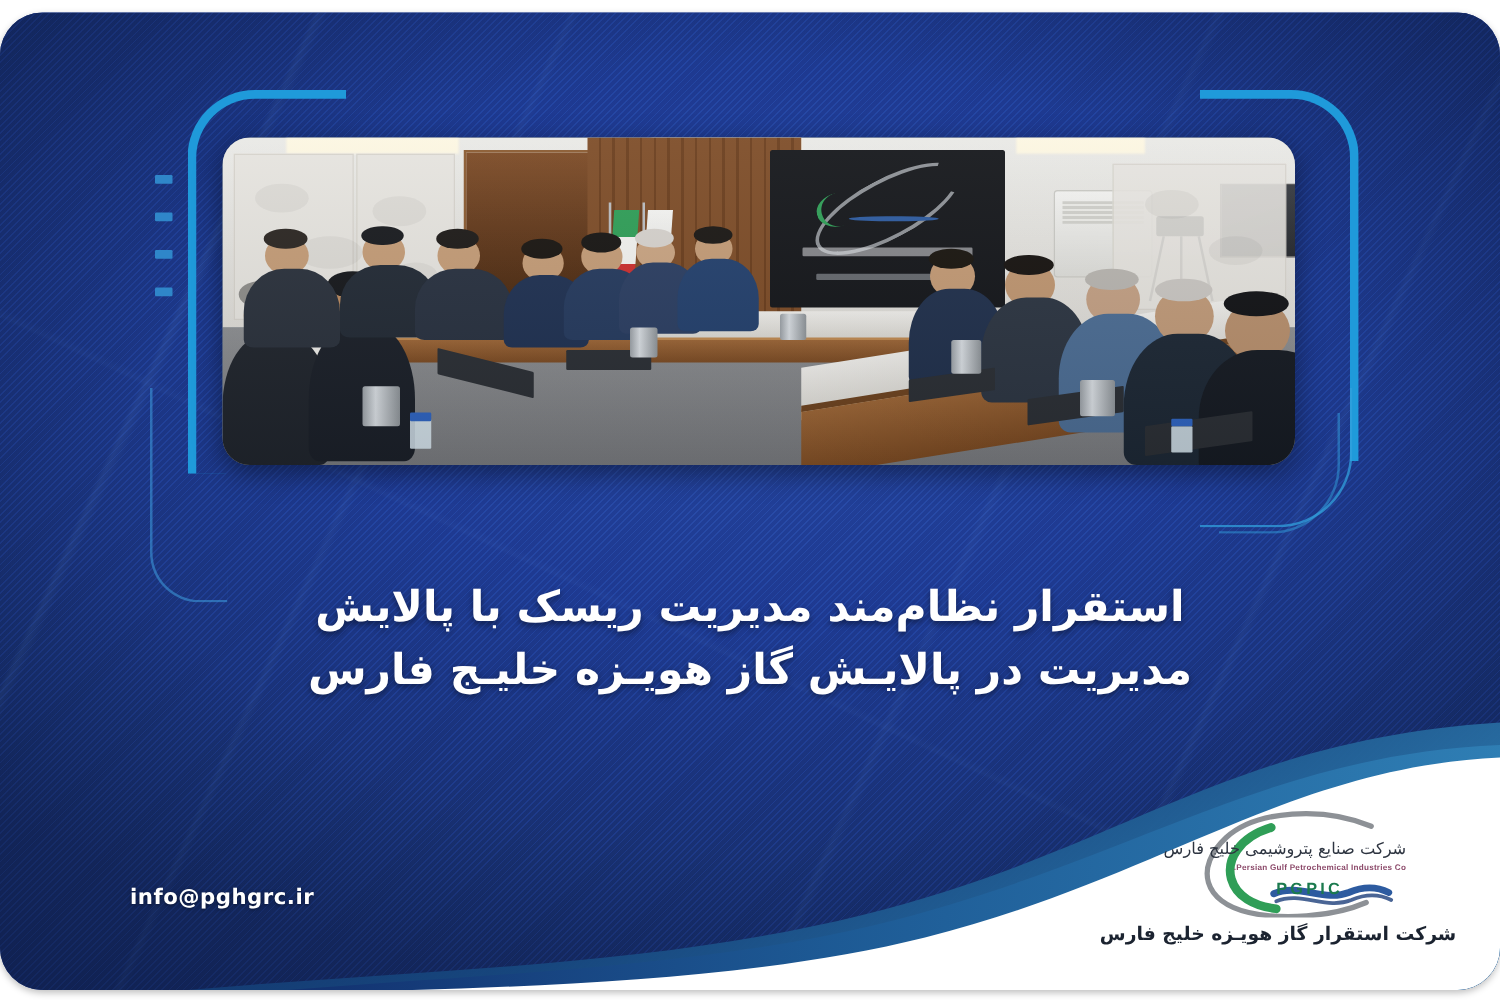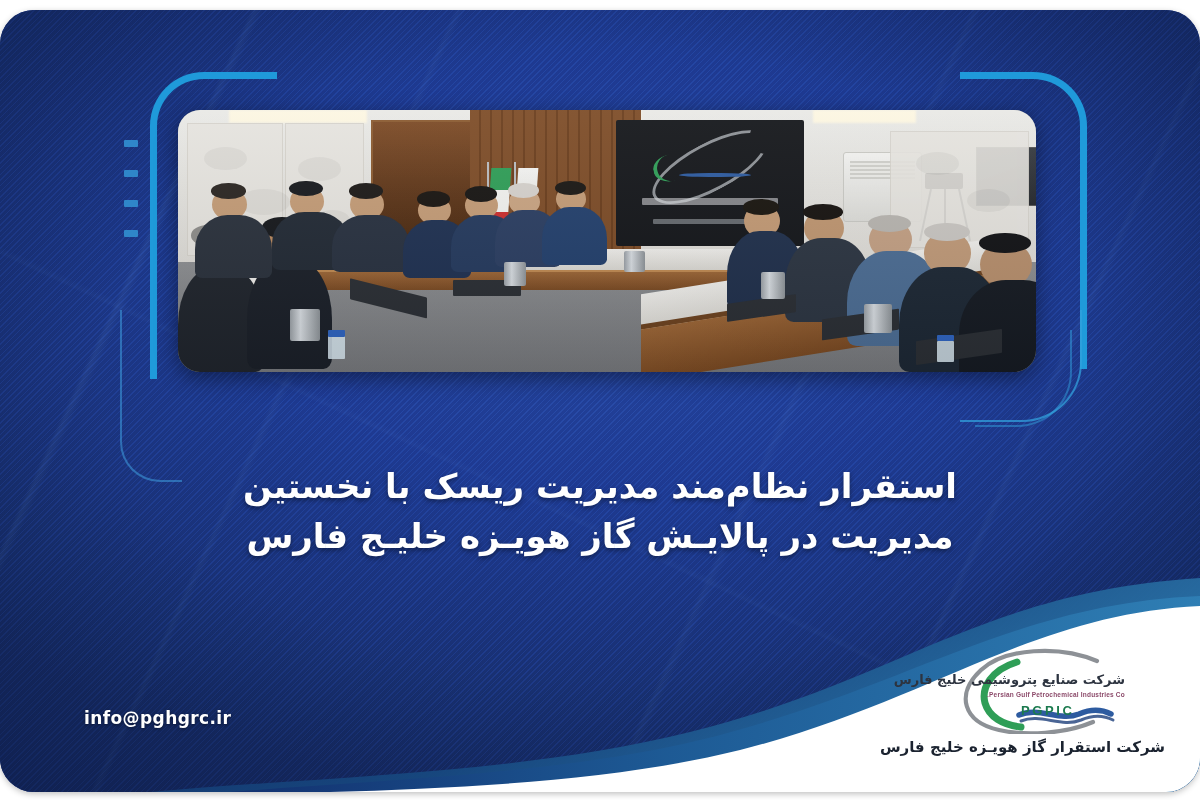--- a/index.html
+++ b/index.html
@@ -183,42 +183,42 @@
   .headline .ln{display:block;white-space:nowrap;}
 
   
   .contact{
     position:absolute;left:84px;top:698px;
     color:#ffffff;direction:ltr;text-align:left;
     font-weight:bold;
     text-shadow:0 1px 3px rgba(0,0,0,.5);
   }
   .contact .site{font-size:15px;letter-spacing:5px;display:block;margin-bottom:4px;}
-  .contact .mail{font-size:17px;letter-spacing:.4px;display:block;}
+  .contact .mail{font-size:17px;letter-spacing:.4px;display:block;margin-left:20px;}
 
   
   .wave-layer{position:absolute;left:0;bottom:0;width:1200px;height:230px;pointer-events:none;}
   .wave-layer svg{display:block;width:100%;height:100%;}
 
   
   .logo{
     position:absolute;right:35px;bottom:18px;
     width:240px;height:128px;
     direction:rtl;
   }
   .logo .mark{position:absolute;left:22px;top:2px;width:196px;height:86px;}
   .logo .mark svg{display:block;width:100%;height:100%;}
   .logo .pgpic{
     position:absolute;left:96px;top:57px;
     color:#1b7a4e;font-size:13px;font-weight:bold;letter-spacing:2.6px;
     font-family:"Liberation Sans",sans-serif;
   }
   .logo .fa-top{
     position:absolute;left:60px;top:26px;width:140px;
-    color:#2d3440;font-size:13px;font-weight:bold;text-align:center;
+    color:#2d3440;font-size:13px;font-weight:normal;text-align:center;
     white-space:nowrap;
   }
   .logo .en-top{
     position:absolute;left:58px;top:45px;width:146px;
     color:#8c4a6a;font-size:6.5px;font-weight:bold;text-align:center;
     letter-spacing:.2px;white-space:nowrap;
     font-family:"Liberation Sans",sans-serif;
   }
   .logo .fa-bottom{
     position:absolute;left:0;top:92px;width:240px;
@@ -377,21 +377,21 @@
       <div class="bottle" style="left:17.5%;top:86%;width:2%;height:9%;"></div>
       <div class="bcap" style="left:17.5%;top:84%;width:2%;height:2.5%;"></div>
       <div class="bottle" style="left:88.5%;top:88%;width:1.9%;height:8%;"></div>
       <div class="bcap" style="left:88.5%;top:86%;width:1.9%;height:2.2%;"></div>
 
       <div class="photo-grade"></div>
     </div>
   </div>
 
   <div class="headline">
-    <span class="ln">استقرار نظام‌مند مدیریت ریسک با نخستین</span>
+    <span class="ln">استقرار نظام‌مند مدیریت ریسک با پالایش</span>
     <span class="ln">مدیریت در پالایـش گاز هویـزه  خلیـج فارس</span>
   </div>
 
   <div class="contact">
     <span class="mail">info@pghgrc.ir</span>
   </div>
 
   <div class="wave-layer">
     <svg viewBox="0 0 1200 230" preserveAspectRatio="none">
       <defs>

